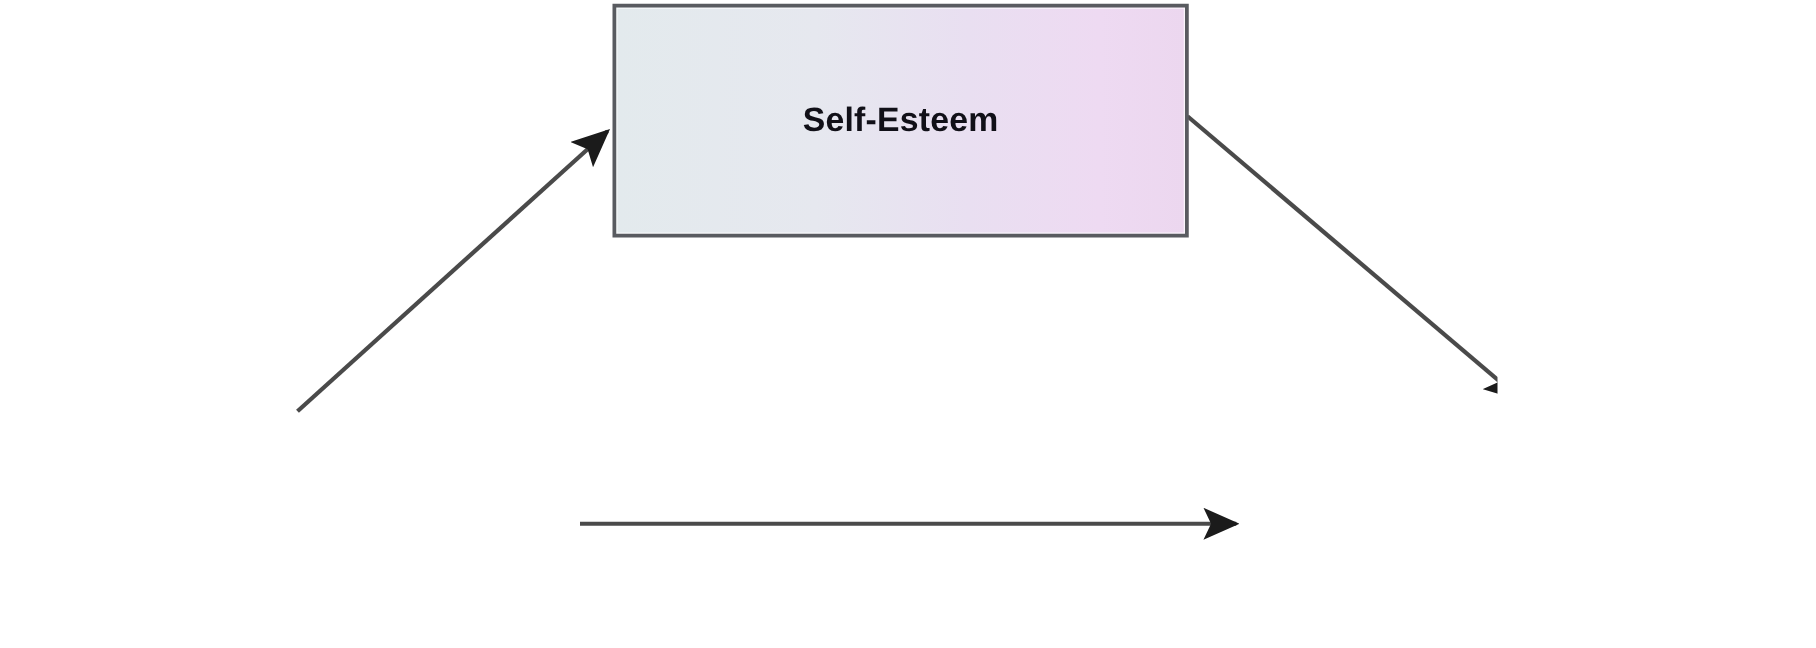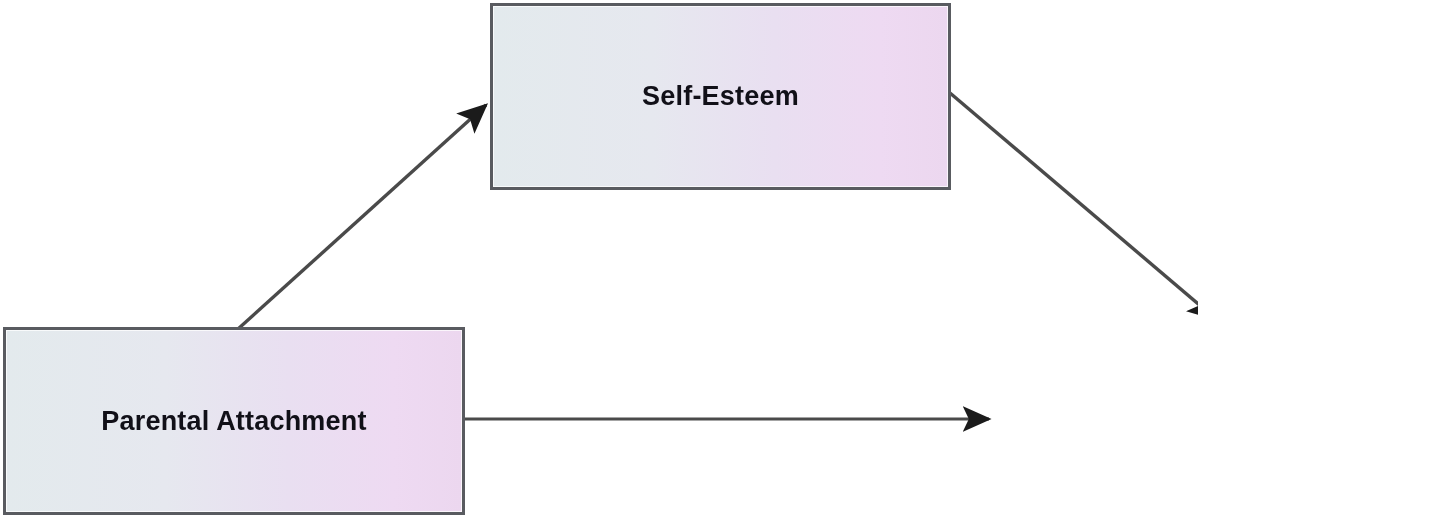--- a/index.html
+++ b/index.html
@@ -82,18 +82,15 @@
 
     <path d="M 950 93 L 1216 319" fill="none" stroke="#4a4a4a" stroke-width="3.4" marker-end="url(#arrowhead)"></path>
 
     <path d="M 464 419 L 989 419" fill="none" stroke="#4a4a4a" stroke-width="3.2" marker-end="url(#arrowhead)"></path>
   </svg>
 
   <div class="node" id="node-self-esteem">
     <span class="node-label">Self-Esteem</span>
   </div>
 
-  <div class="node" id="node-parental-attachment">
-    <span class="node-label">Parental Attachment</span>
-  </div>
 
 
 </div>
 
 </body></html>

